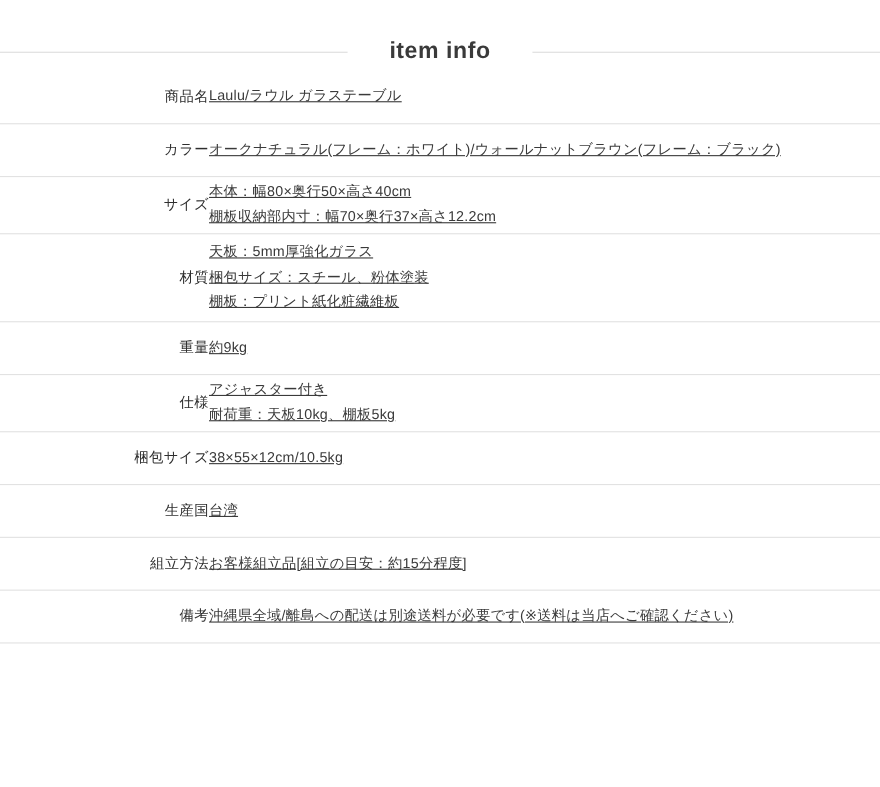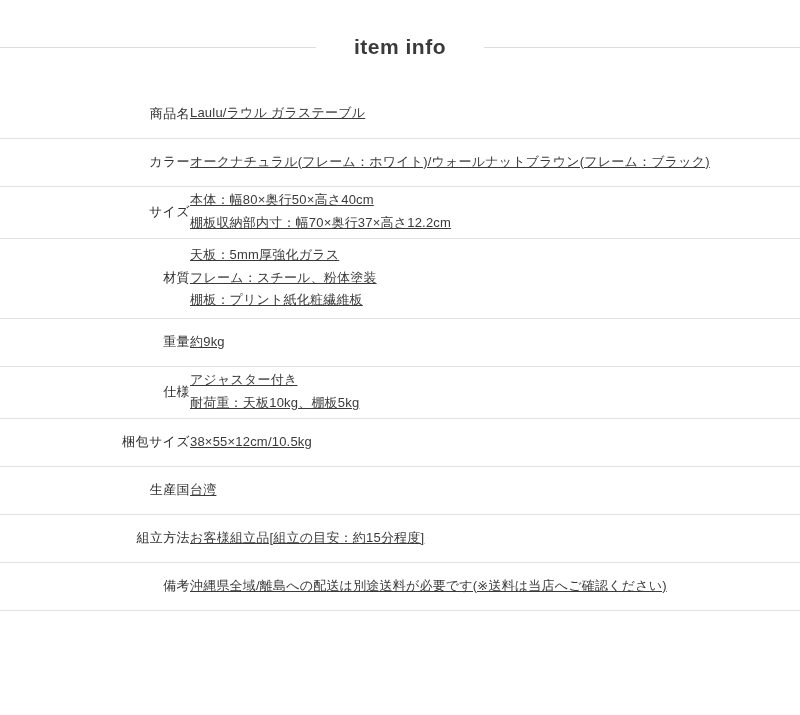--- a/index.html
+++ b/index.html
@@ -23,21 +23,20 @@
   }
 
   
   .section-header {
     position: relative;
     display: flex;
     align-items: center;
     justify-content: center;
     height: 34px;
     margin-top: 30px;
-    margin-bottom: 26px;
     gap: 12px;
   }
   .header-rule {
     flex: 1 1 auto;
     height: 1px;
     background: #dddddd;
   }
   .header-title {
     flex: 0 0 auto;
     padding: 0 26px;
@@ -130,21 +129,21 @@
         <td class="spec-value">
           <span class="line">本体：幅80×奥行50×高さ40cm</span>
           <span class="line">棚板収納部内寸：幅70×奥行37×高さ12.2cm</span>
         </td>
       </tr>
 
       <tr class="row-h3">
         <th class="spec-label">材質</th>
         <td class="spec-value">
           <span class="line">天板：5mm厚強化ガラス</span>
-          <span class="line">フレーム：スチール、粉体塗装</span>
+          <span class="line">梱包サイズ：スチール、粉体塗装</span>
           <span class="line">棚板：プリント紙化粧繊維板</span>
         </td>
       </tr>
 
       <tr class="row-h1">
         <th class="spec-label">重量</th>
         <td class="spec-value">
           <span class="line">約9kg</span>
         </td>
       </tr>

